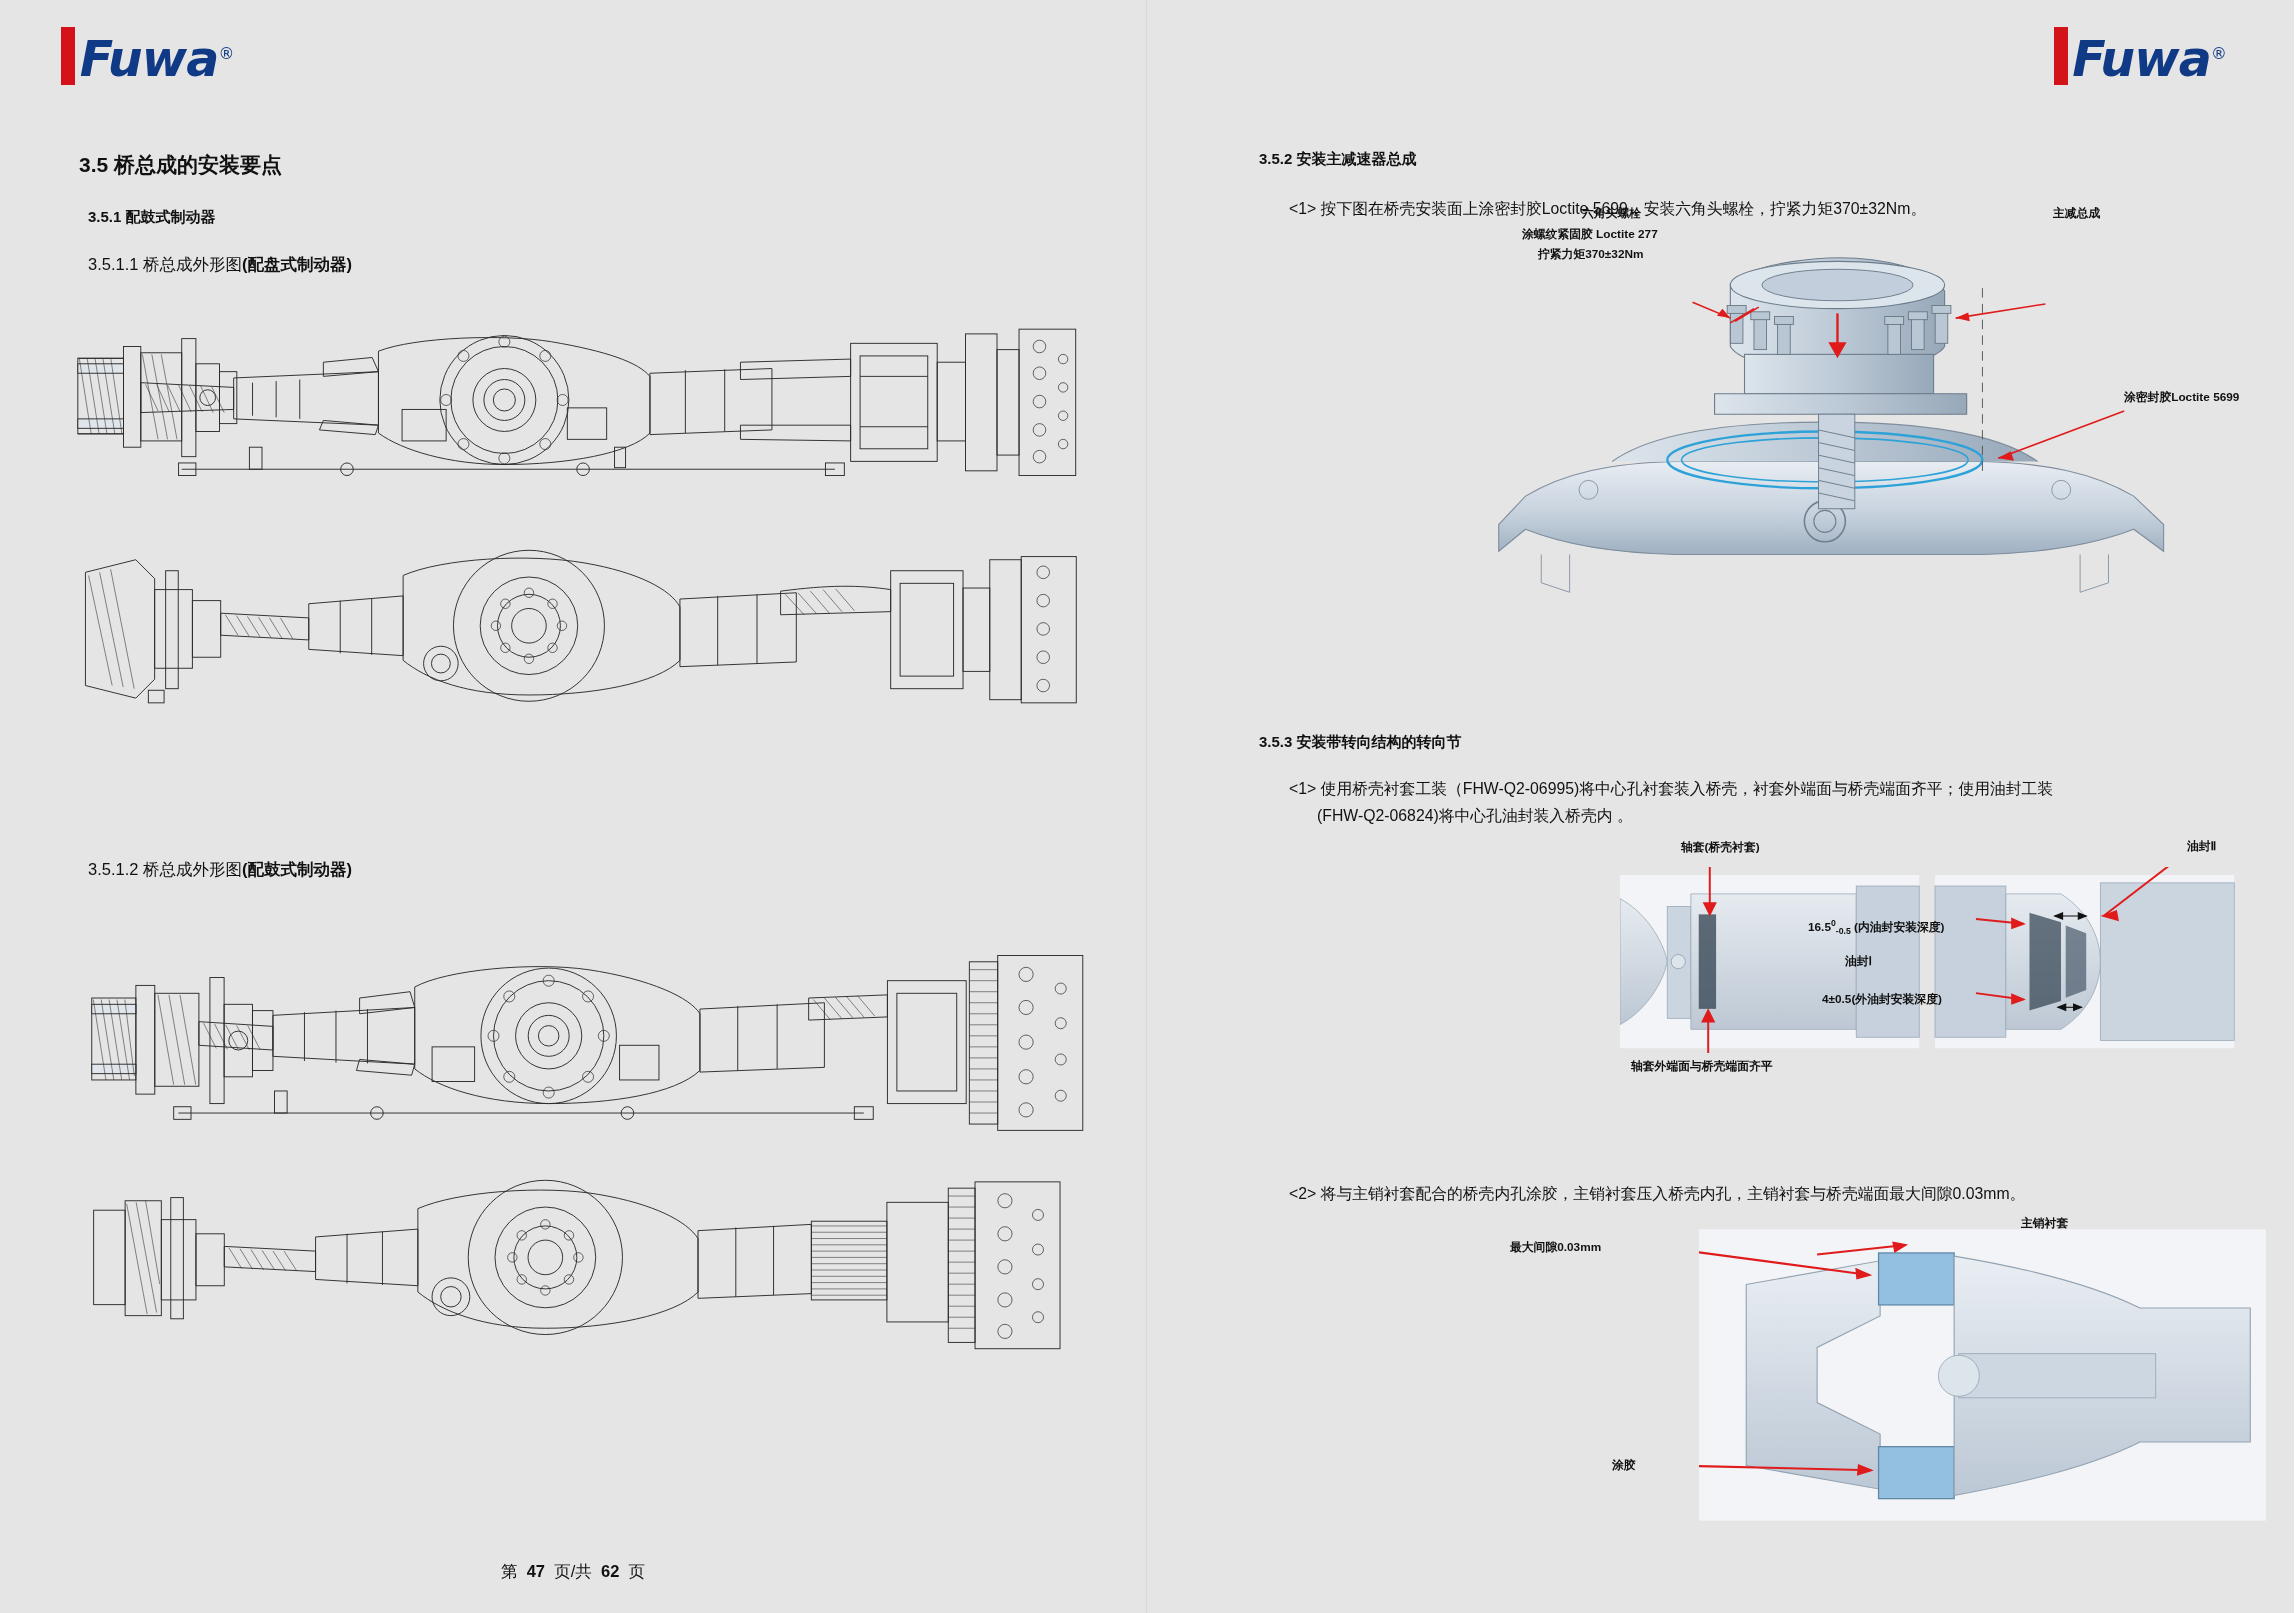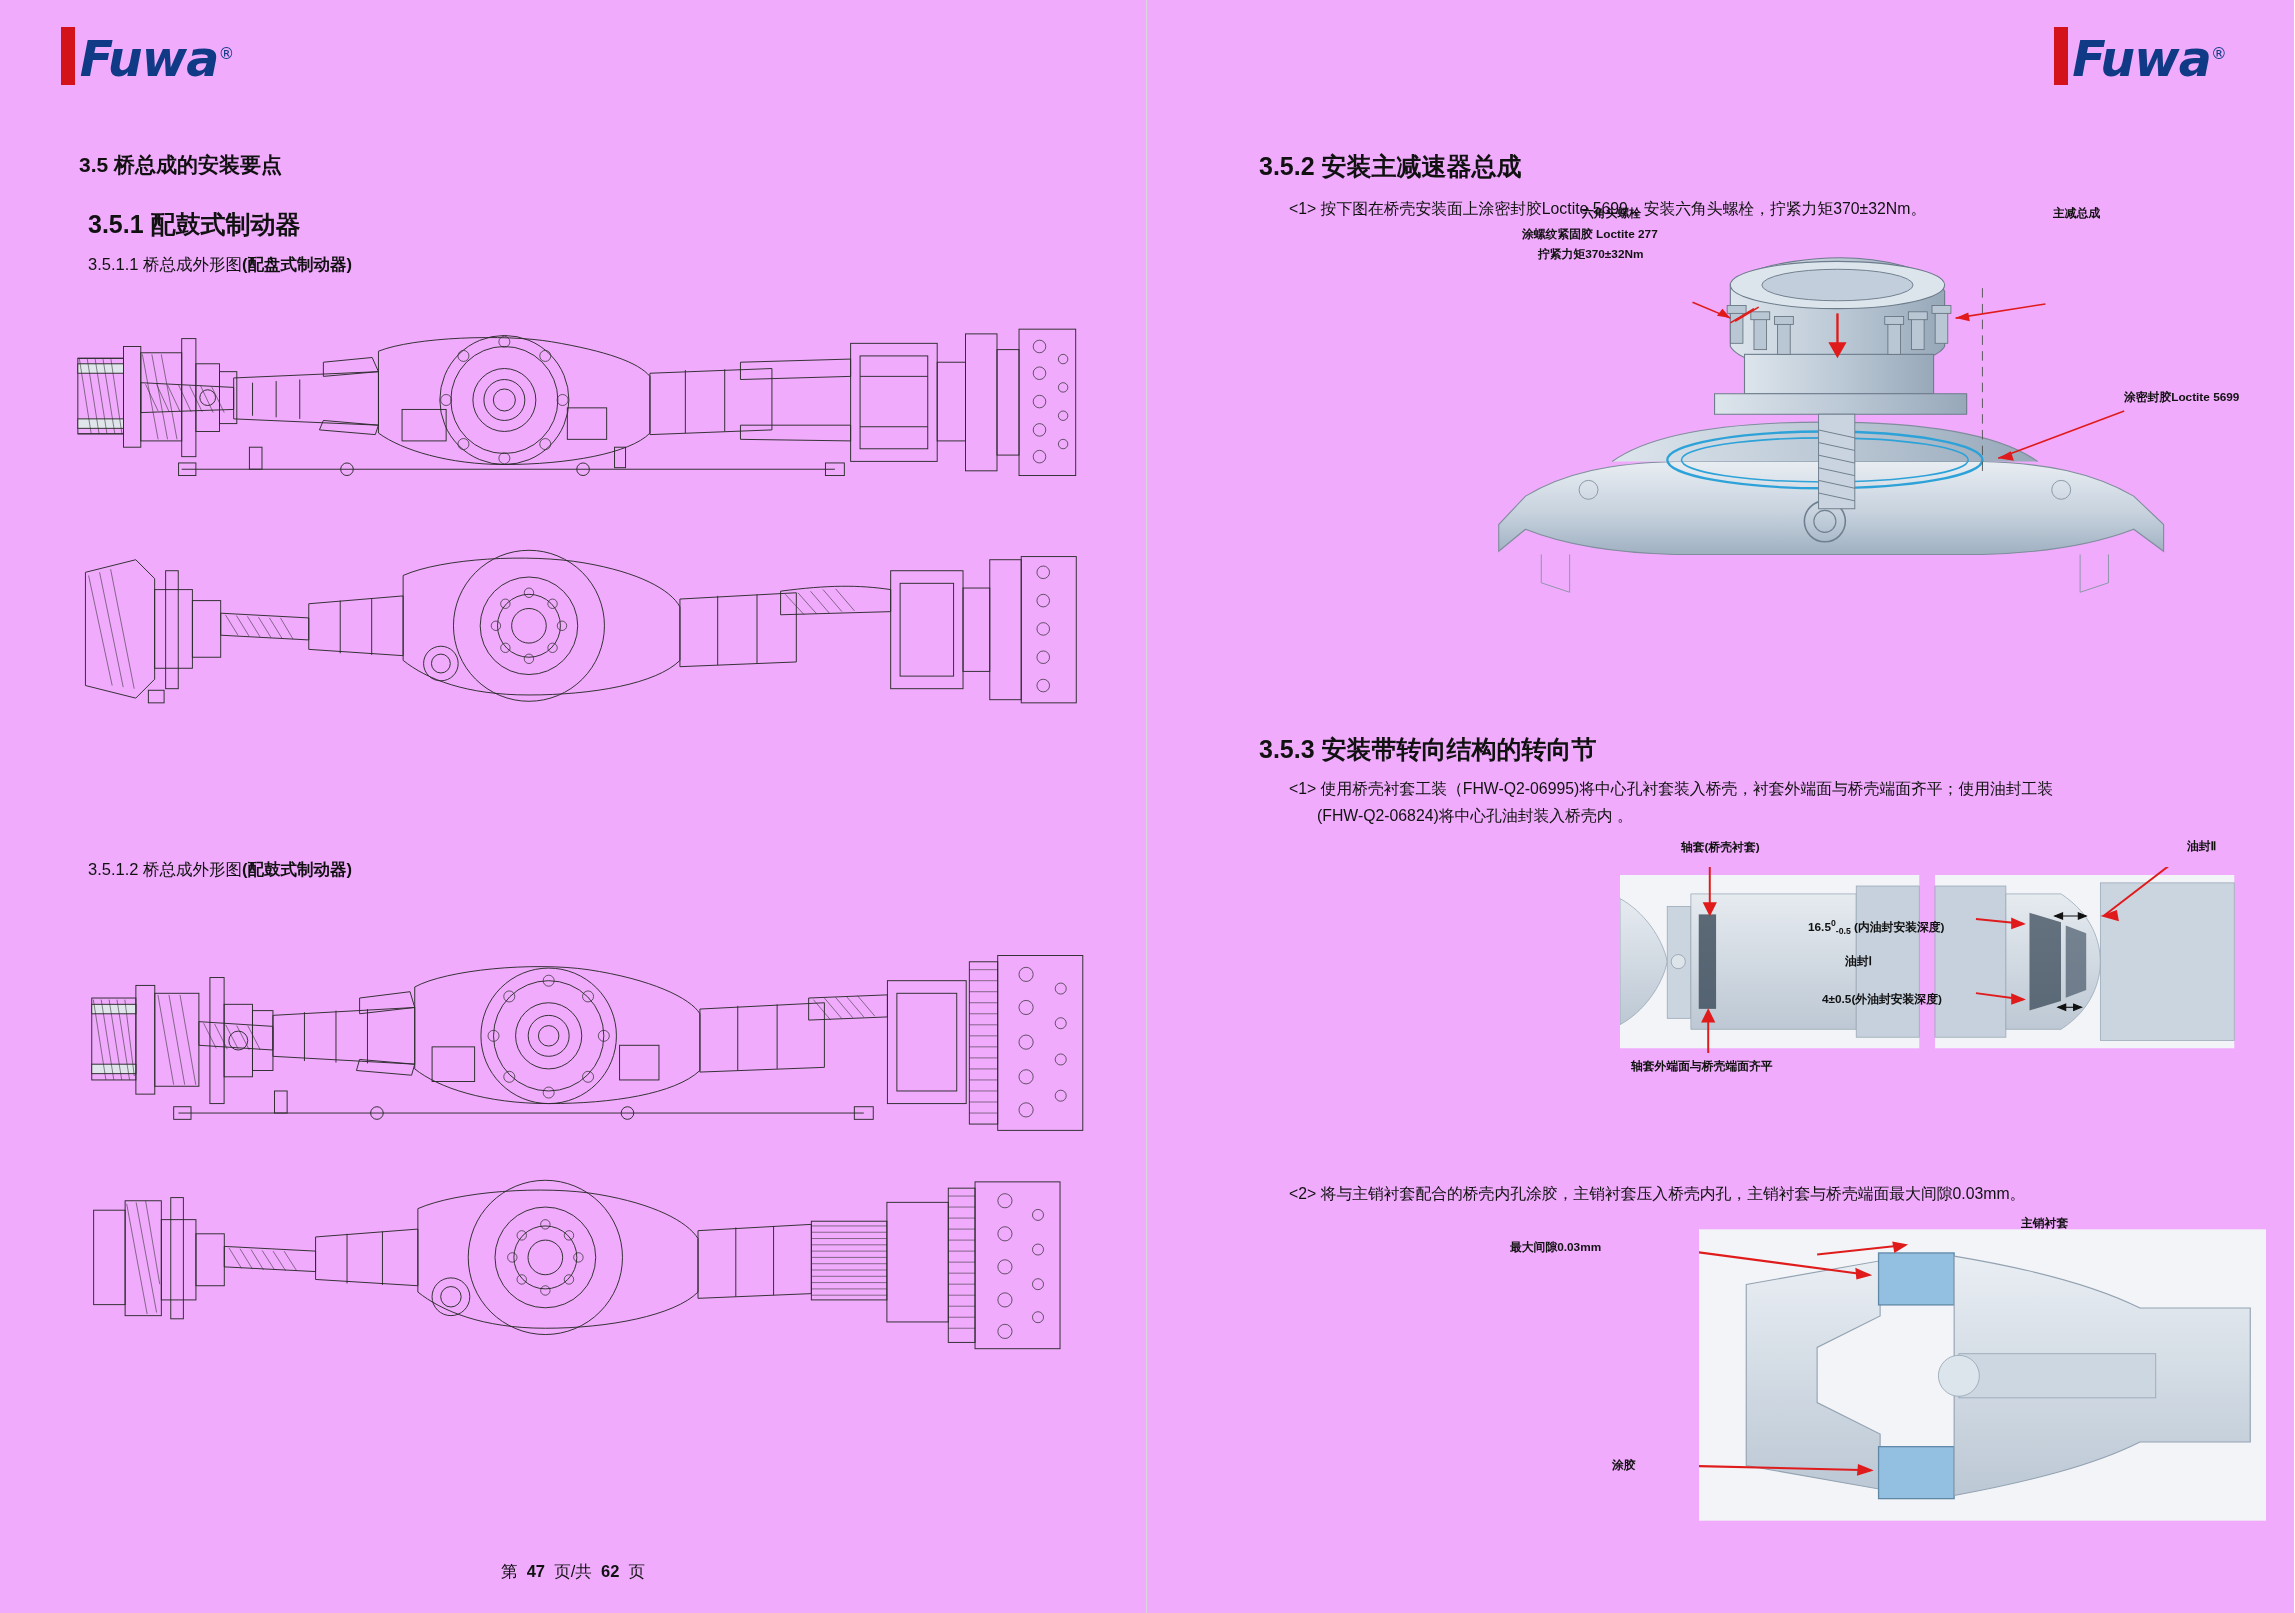--- a/index.html
+++ b/index.html
@@ -19,21 +19,21 @@
     position: absolute;
     inset: 0;
     display: flex;
     flex-direction: row;
   }
   .page {
     position: relative;
     width: 1147px;
     height: 1613px;
     box-sizing: border-box;
-    background: #f0abfc;
+    background: #e5e5e5;
   }
   .page-left  { border-right: 0.8px solid #d8d8d8; }
 
   
   .brand {
     position: absolute;
     top: 27px;
     display: flex;
     align-items: flex-start;
   }
@@ -65,21 +65,21 @@
   
   .h1 {
     position: absolute;
     font-size: 21px;
     font-weight: bold;
     color: #111;
     white-space: nowrap;
   }
   .h2 {
     position: absolute;
-    font-size: 25px;
+    font-size: 15px;
     font-weight: bold;
     color: #111;
     white-space: nowrap;
   }
   .h3 {
     position: absolute;
     font-size: 16.5px;
     color: #111;
     white-space: nowrap;
   }

